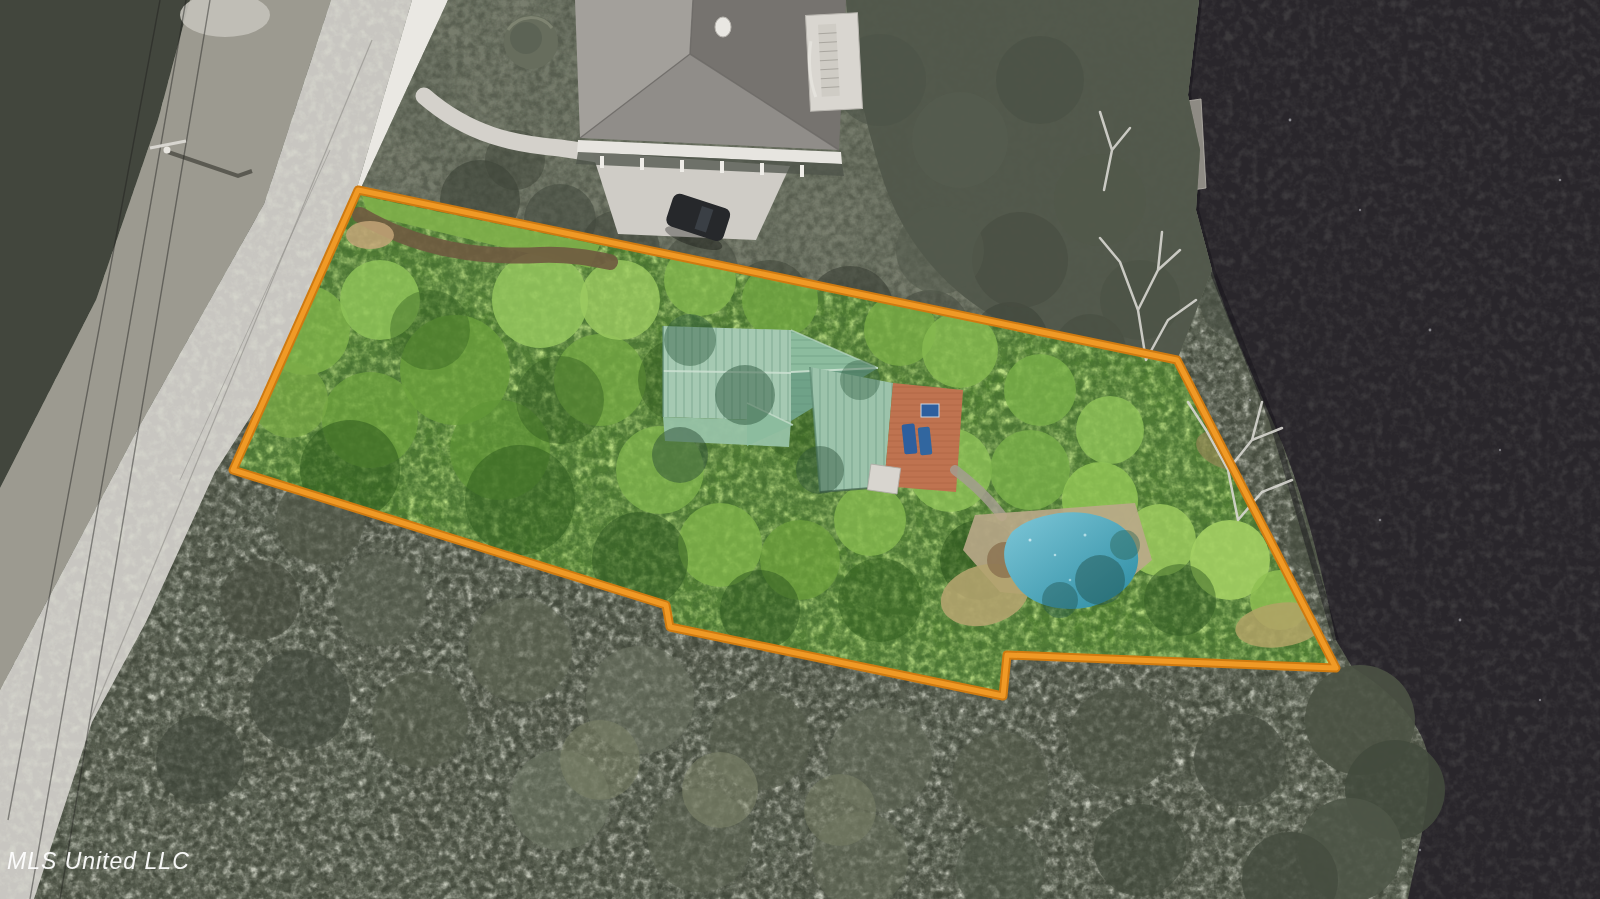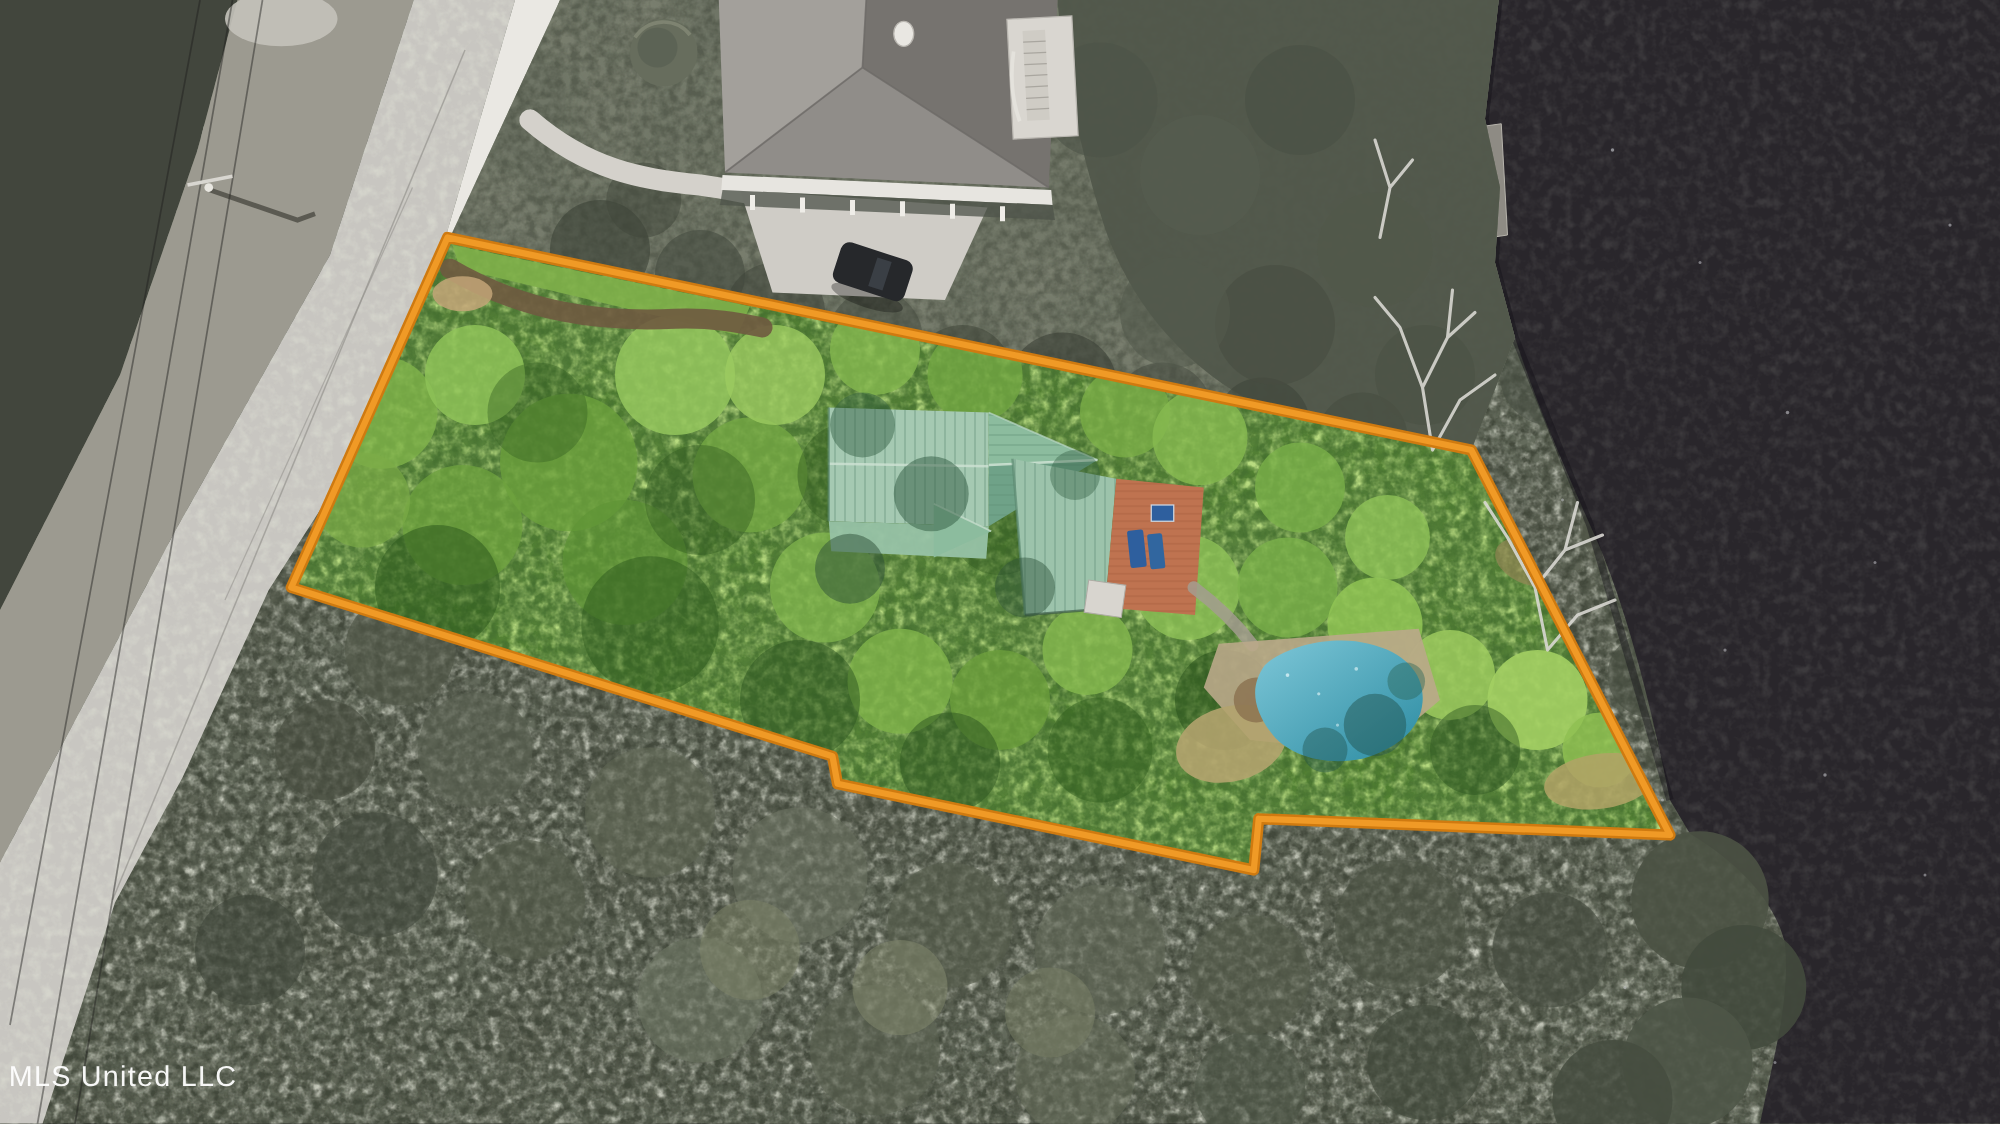--- a/index.html
+++ b/index.html
@@ -1,16 +1,16 @@
 <!DOCTYPE html>
 <html><head>
 <meta charset="utf-8">
 <style>
   html,body{margin:0;padding:0;background:#000;}
-  .shot{position:relative;width:1600px;height:899px;overflow:hidden;font-family:"Liberation Sans",sans-serif;}
+  .shot{position:relative;width:1600px;height:899px;overflow:hidden;font-family:"Liberation Sans",sans-serif;font-style:italic;}
   svg{display:block;}
   .watermark{font-family:"Liberation Sans",sans-serif;font-size:23px;letter-spacing:1px;opacity:.95;}
 </style>
 </head>
 <body>
 
 <div class="shot">
 <svg width="1600" height="899" viewBox="0 0 1600 899" xmlns="http://www.w3.org/2000/svg">
   <defs>
     <clipPath id="lotClip">

